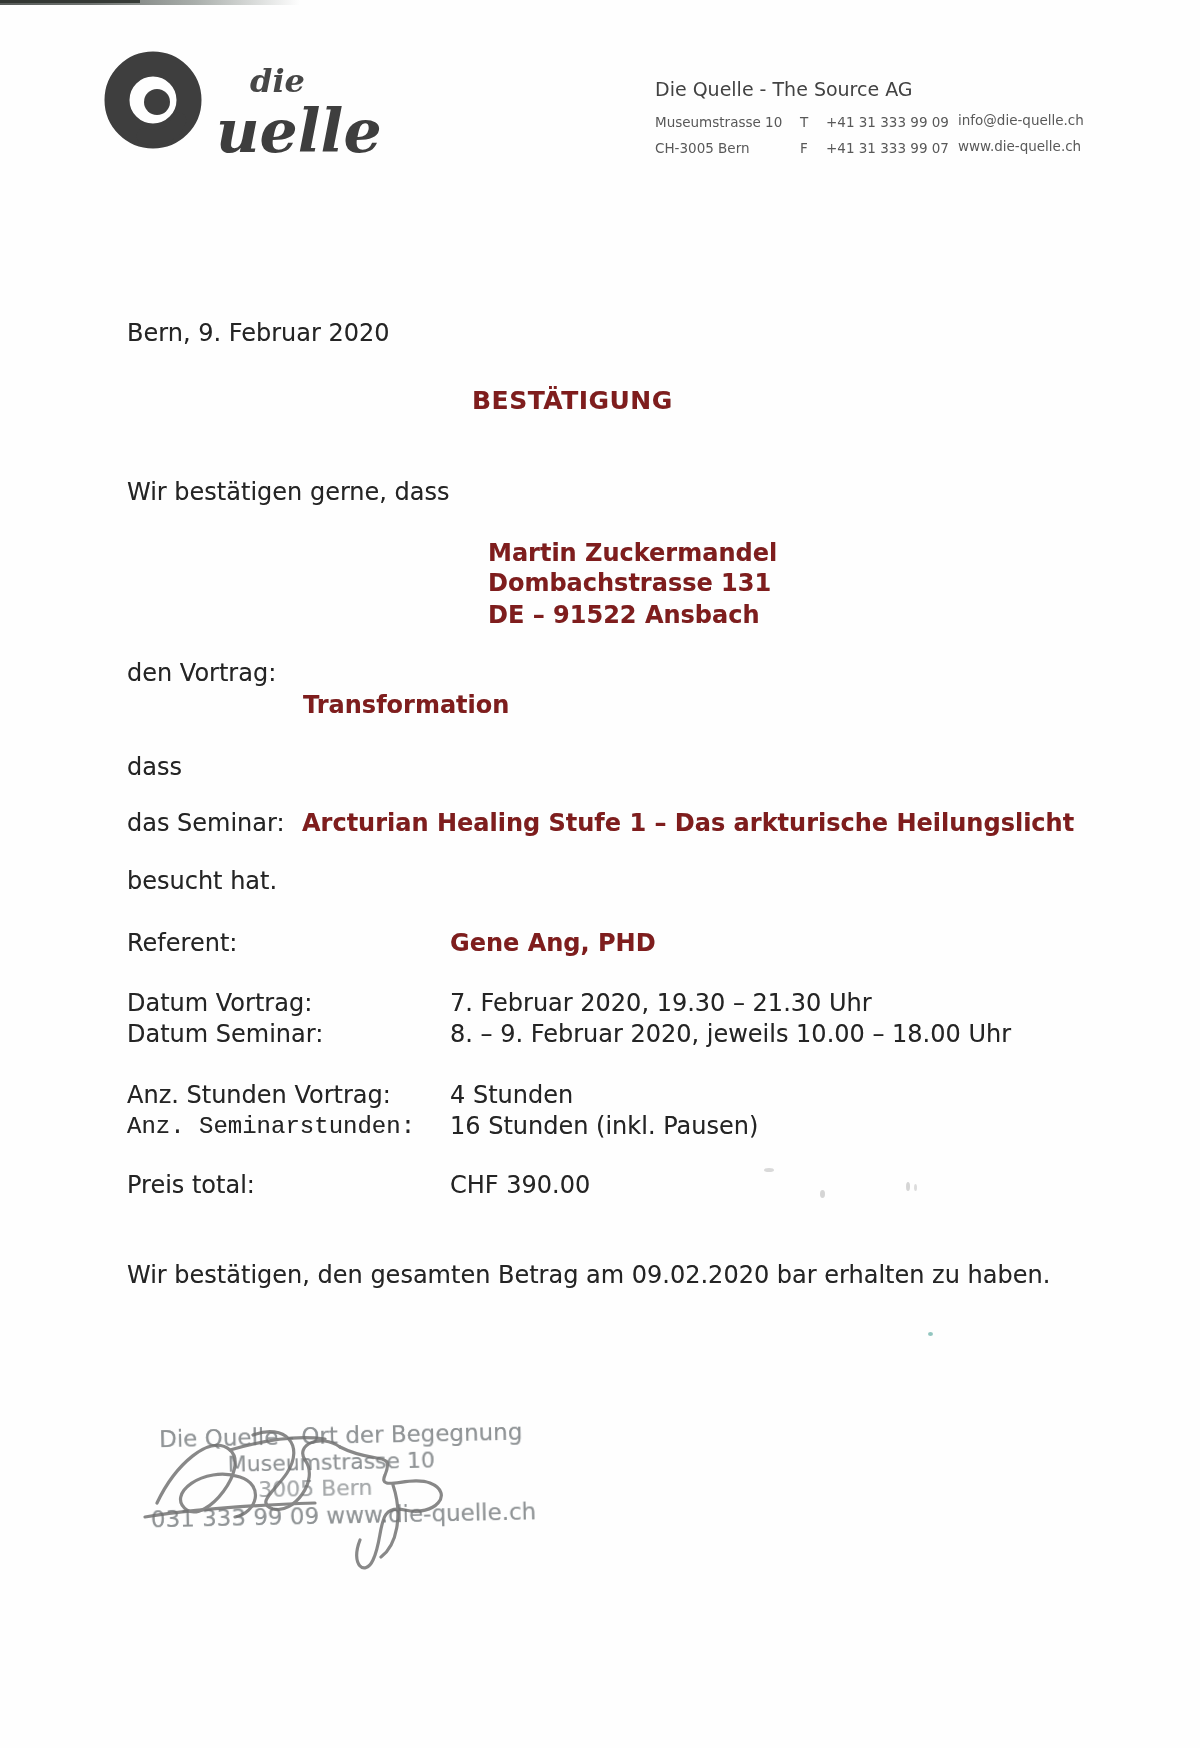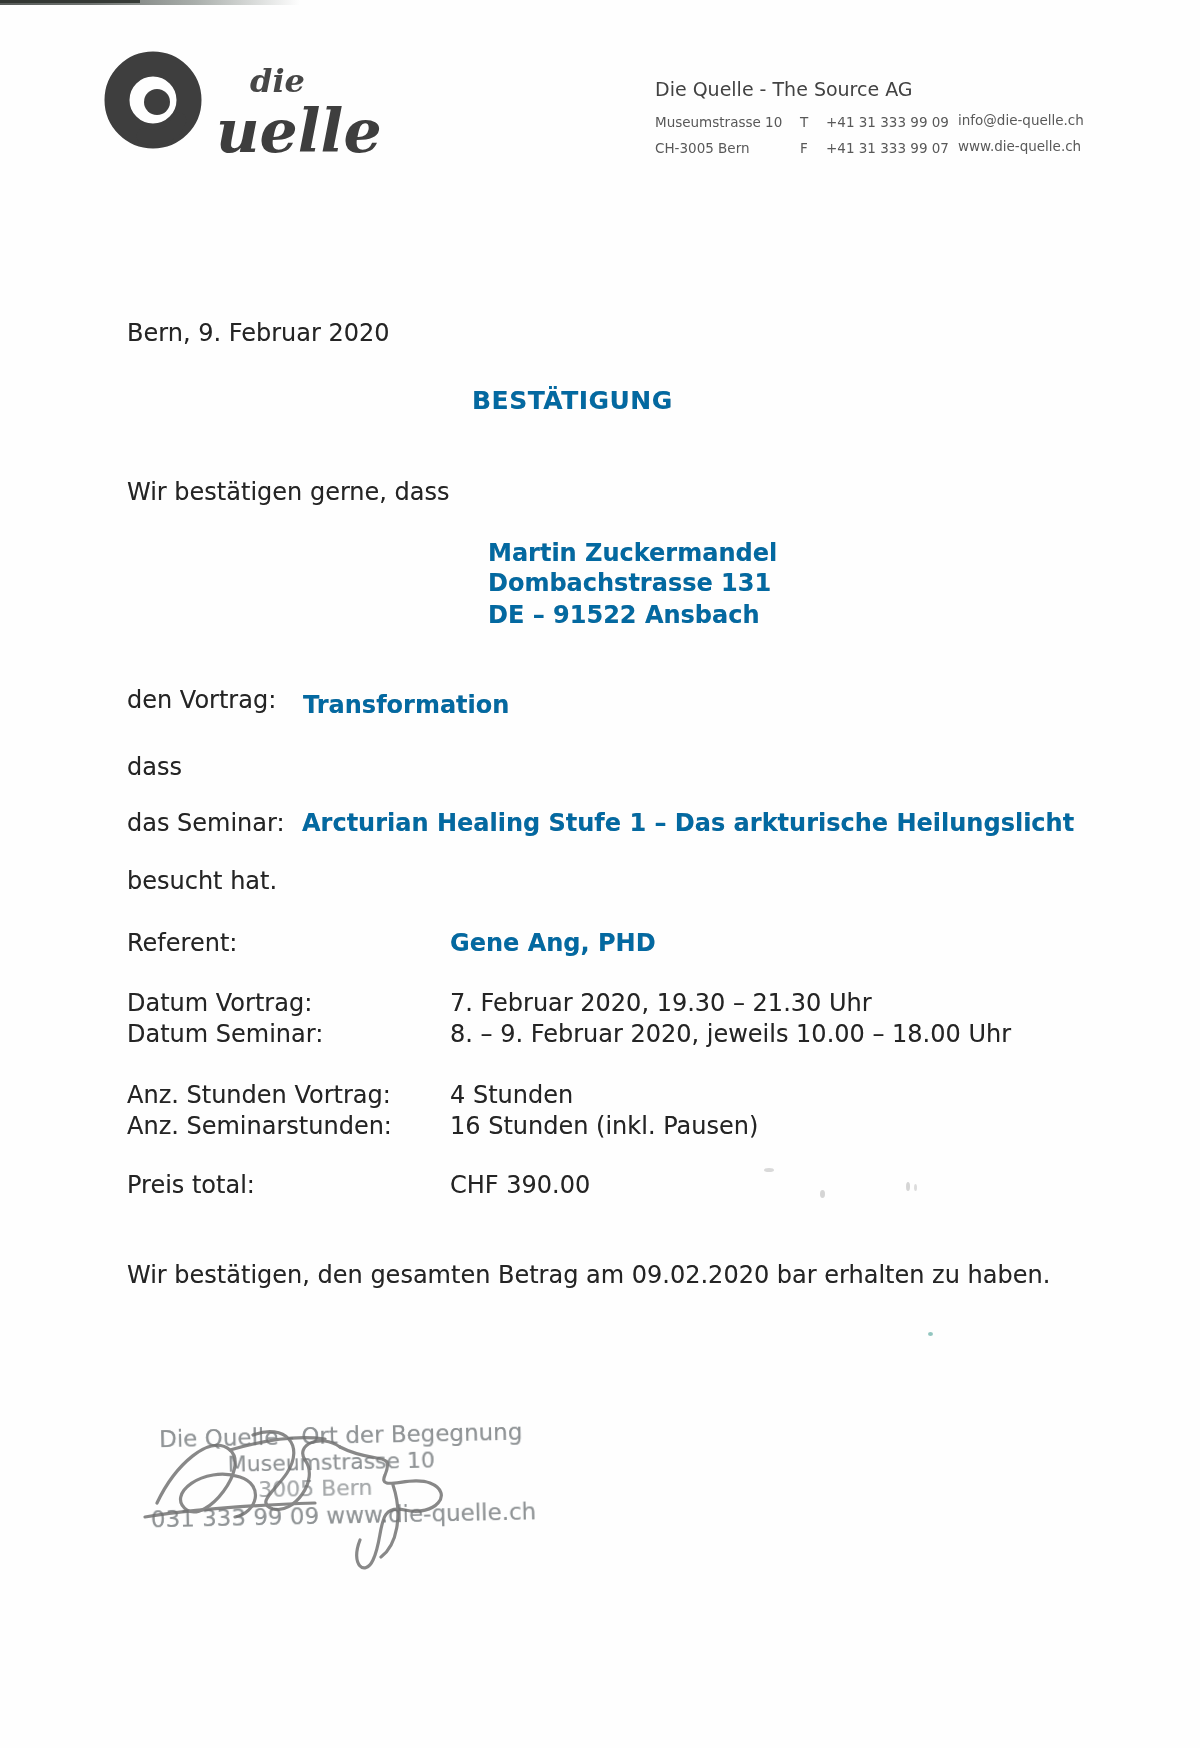--- a/index.html
+++ b/index.html
@@ -12,21 +12,21 @@
     font-family: "DejaVu Sans", sans-serif;
     color: #222;
   }
   .abs { position: absolute; white-space: nowrap; }
   .doc-text {
     font-size: 24px;
     line-height: 31px;
     color: #242424;
     text-shadow: 0 0 0.5px rgba(60,60,60,0.35);
   }
-  .bold { font-weight: bold; color: #0369a1; }
+  .bold { font-weight: bold; color: #7f1d1d; }
   .hdr-company { font-size: 19px; color: #424242; }
   .hdr-small { font-size: 13.5px; color: #585858; line-height: 18px; }
   .title { font-size: 25px; letter-spacing: 0.5px; }
   .label-col { left: 127px; }
   .value-col { left: 450px; }
   .stamp-line {
     color: #8f9395;
     text-shadow: 0 0 0.6px rgba(140,145,150,0.6);
     filter: blur(0.3px);
   }
@@ -77,21 +77,21 @@
   <div class="abs doc-text" style="left:127px; top:318px;">Bern, 9. Februar 2020</div>
 
   <div class="abs doc-text bold title" style="left:472px; top:385px;">BESTÄTIGUNG</div>
 
   <div class="abs doc-text" style="left:127px; top:477px;">Wir bestätigen gerne, dass</div>
 
   <div class="abs doc-text bold" style="left:488px; top:538px;">Martin Zuckermandel</div>
   <div class="abs doc-text bold" style="left:488px; top:568px;">Dombachstrasse 131</div>
   <div class="abs doc-text bold" style="left:488px; top:600px;">DE – 91522 Ansbach</div>
 
-  <div class="abs doc-text" style="left:127px; top:658px;margin-top:27px;">den Vortrag:</div>
+  <div class="abs doc-text" style="left:127px; top:658px;">den Vortrag:</div>
   <div class="abs doc-text bold" style="left:303px; top:690px;">Transformation</div>
 
   <div class="abs doc-text" style="left:127px; top:752px;">dass</div>
 
   <div class="abs doc-text" style="left:127px; top:808px;">das Seminar:</div>
   <div class="abs doc-text bold" style="left:302px; top:808px;">Arcturian Healing Stufe 1 – Das arkturische Heilungslicht</div>
 
   <div class="abs doc-text" style="left:127px; top:866px;">besucht hat.</div>
 
   <div class="abs doc-text label-col" style="top:928px;">Referent:</div>
@@ -99,21 +99,21 @@
 
   <div class="abs doc-text label-col" style="top:988px;">Datum Vortrag:</div>
   <div class="abs doc-text value-col" style="top:988px;">7. Februar 2020, 19.30 – 21.30 Uhr</div>
 
   <div class="abs doc-text label-col" style="top:1019px;">Datum Seminar:</div>
   <div class="abs doc-text value-col" style="top:1019px;">8. – 9. Februar 2020, jeweils 10.00 – 18.00 Uhr</div>
 
   <div class="abs doc-text label-col" style="top:1080px;text-align:right;">Anz. Stunden Vortrag:</div>
   <div class="abs doc-text value-col" style="top:1080px;">4 Stunden</div>
 
-  <div class="abs doc-text label-col" style="top:1111px;">Anz. Seminarstunden:</div>
+  <div class="abs doc-text label-col" style="top:1111px;font-family:Liberation Mono, monospace;">Anz. Seminarstunden:</div>
   <div class="abs doc-text value-col" style="top:1111px;">16 Stunden (inkl. Pausen)</div>
 
   <div class="abs doc-text label-col" style="top:1170px;">Preis total:</div>
   <div class="abs doc-text value-col" style="top:1170px;">CHF 390.00</div>
 
   <div class="abs doc-text" style="left:127px; top:1260px;">Wir bestätigen, den gesamten Betrag am 09.02.2020 bar erhalten zu haben.</div>
 
   <div class="speck" style="left:764px; top:1168px; width:10px; height:4px; opacity:.5;"></div>
   <div class="speck" style="left:820px; top:1190px; width:5px; height:8px; opacity:.55;"></div>
   <div class="speck" style="left:906px; top:1182px; width:4px; height:9px; opacity:.55;"></div>

